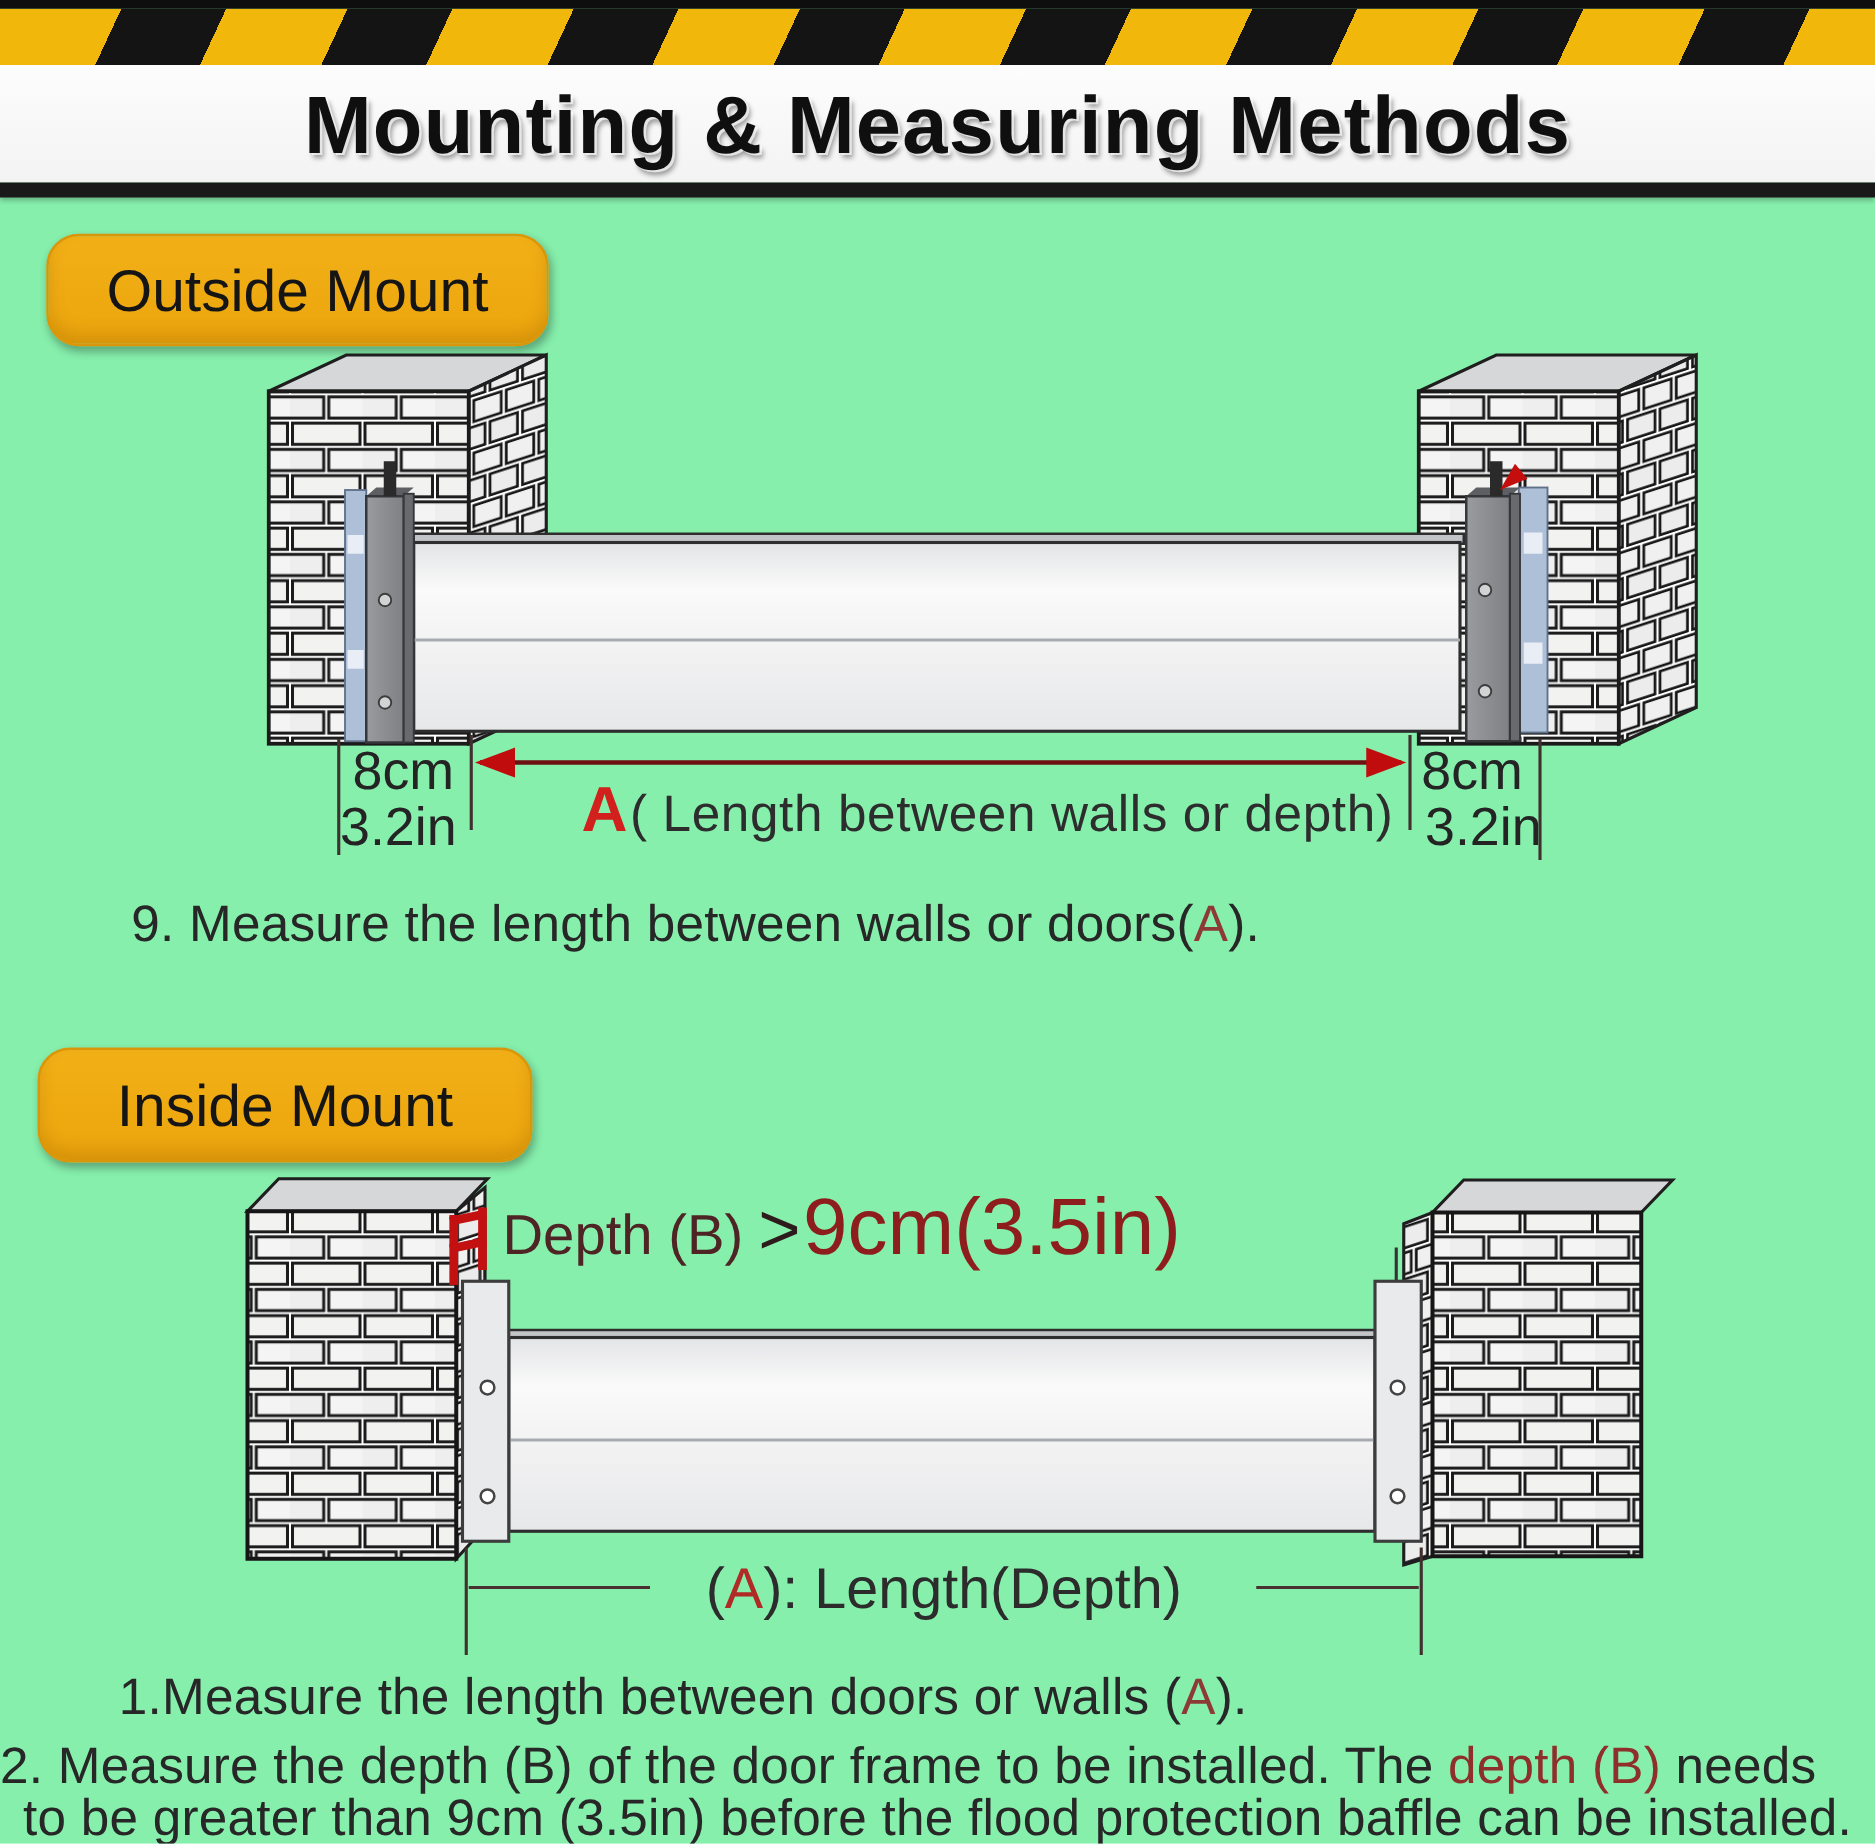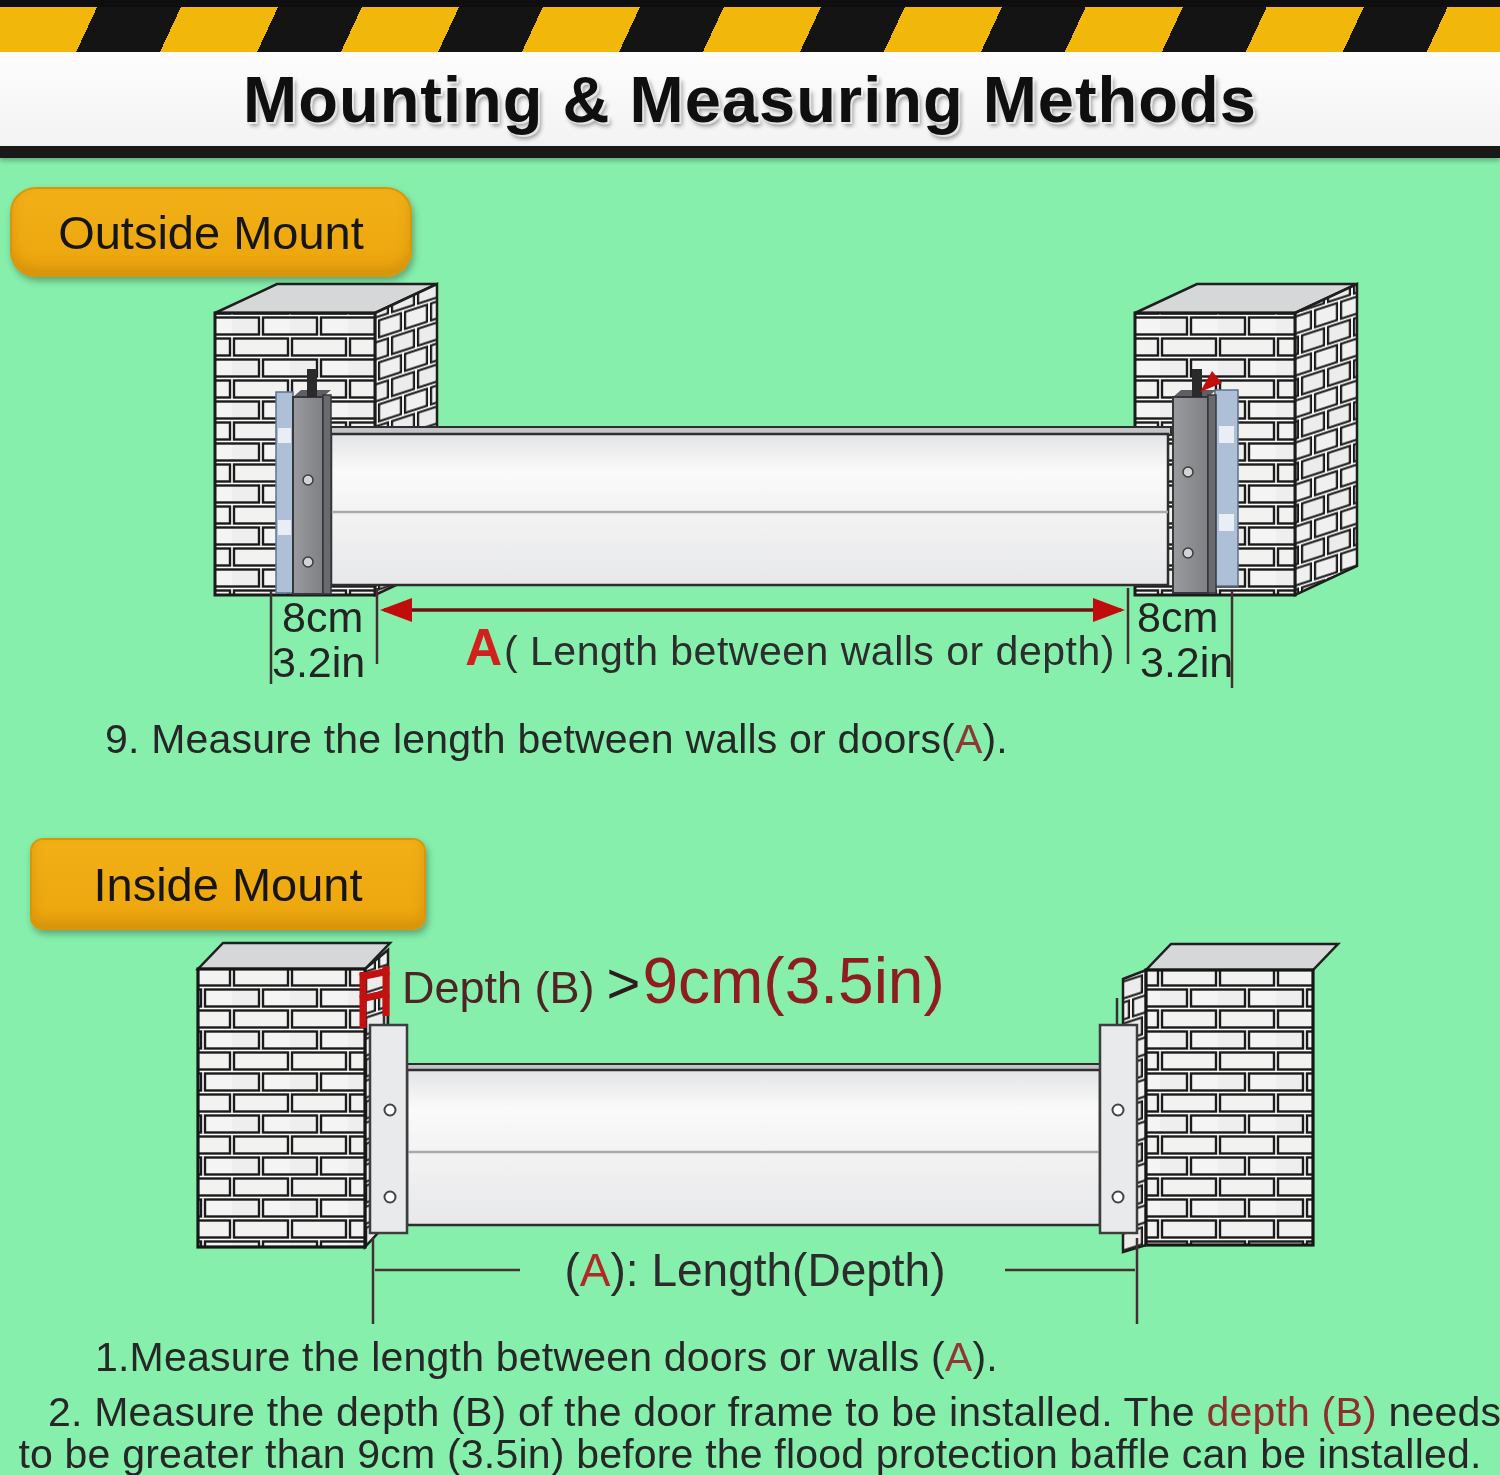--- a/index.html
+++ b/index.html
@@ -25,22 +25,22 @@
   .black-bar{position:absolute;left:0;top:146px;width:1500px;height:12px;background:#191919;
     box-shadow:0 3px 4px rgba(0,0,0,.25);}
   
   .badge{
     position:absolute;display:flex;align-items:center;justify-content:center;
     background:linear-gradient(180deg,#f2b017,#eca50d);
     border:2px solid #d9960a;border-radius:26px;
     box-shadow:2px 4px 7px rgba(0,0,0,.30), inset 0 -8px 12px rgba(150,95,0,.25);
     font-size:47px;color:#151515;
   }
-  .badge-outside{left:10px;top:187px;width:398px;height:86px;}
-  .badge-inside{left:30px;top:838px;width:392px;height:88px;border-radius:13px;}
+  .badge-outside{left:37px;top:187px;width:398px;height:86px;}
+  .badge-inside{left:30px;top:838px;width:392px;height:88px;}
   
   .diagram{position:absolute;left:0;}
   .diagram-outside{top:280px;width:1500px;height:410px;}
   .diagram-inside{top:940px;width:1500px;height:395px;}
   
   .ovl{position:absolute;white-space:nowrap;}
   .dim-num{font-size:43px;color:#242424;}
   .t-left-cm{left:282px;top:593px;}
   .t-left-in{left:272px;top:638px;}
   .t-right-cm{left:1137px;top:593px;}
@@ -53,21 +53,21 @@
   .step .red-dark{color:#8d3a36;}
   .steps-out-1{left:105px;top:716px;}
   .steps-out-2{left:105px;top:768px;}
   .depth-label{left:402px;top:944px;display:flex;align-items:baseline;}
   .depth-label .d-name{font-size:45px;color:#4e2424;}
   .depth-label .d-gt{font-size:58px;color:#2e1c1c;margin:0 2px 0 12px;}
   .depth-label .d-val{font-size:64px;color:#8e1d1d;}
   .len-label{left:450px;top:1243px;width:610px;display:flex;justify-content:center;align-items:baseline;font-size:46px;color:#2c2c2c;}
   .len-label .a-red{color:#b02a26;}
   .step-in-1{left:95px;top:1334px;}
-  .step-in-2a{left:0;width:1256px;text-align:center;top:1389px;margin-left:48px;}
+  .step-in-2a{left:0;width:1256px;text-align:center;top:1389px;}
   .step-in-2b{left:0;width:1500px;text-align:center;top:1431px;}
   .step-in-2a .red2,.step-in-2b .red2{color:#8e2f2b;}
 </style>
 </head>
 <body>
 
 <div class="page">
 
   <div class="hazard"></div>
   <div class="title-band">

